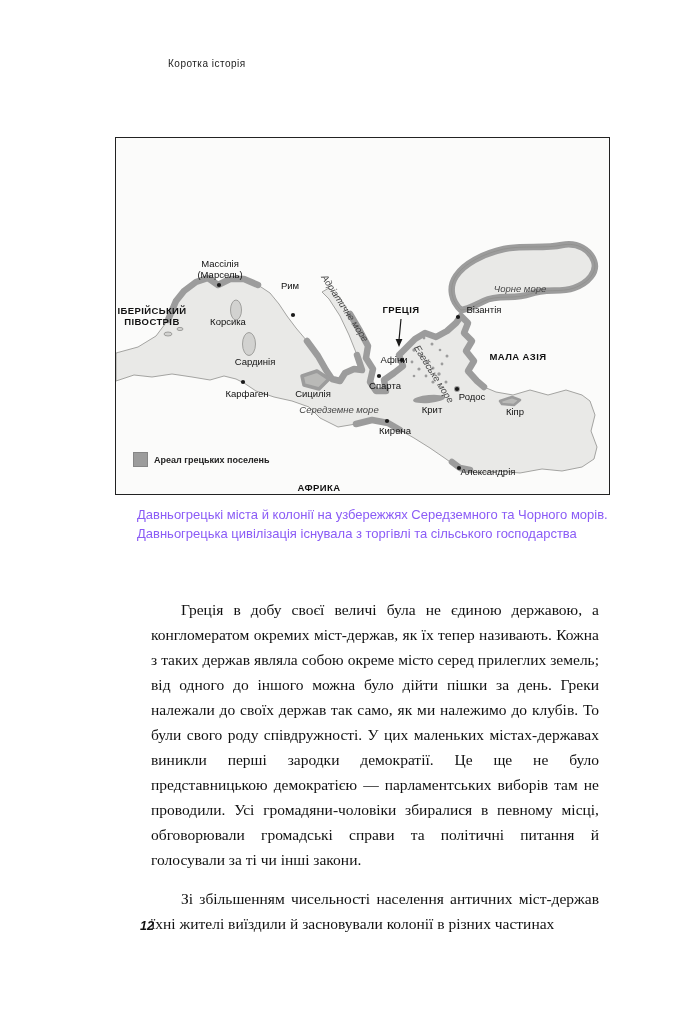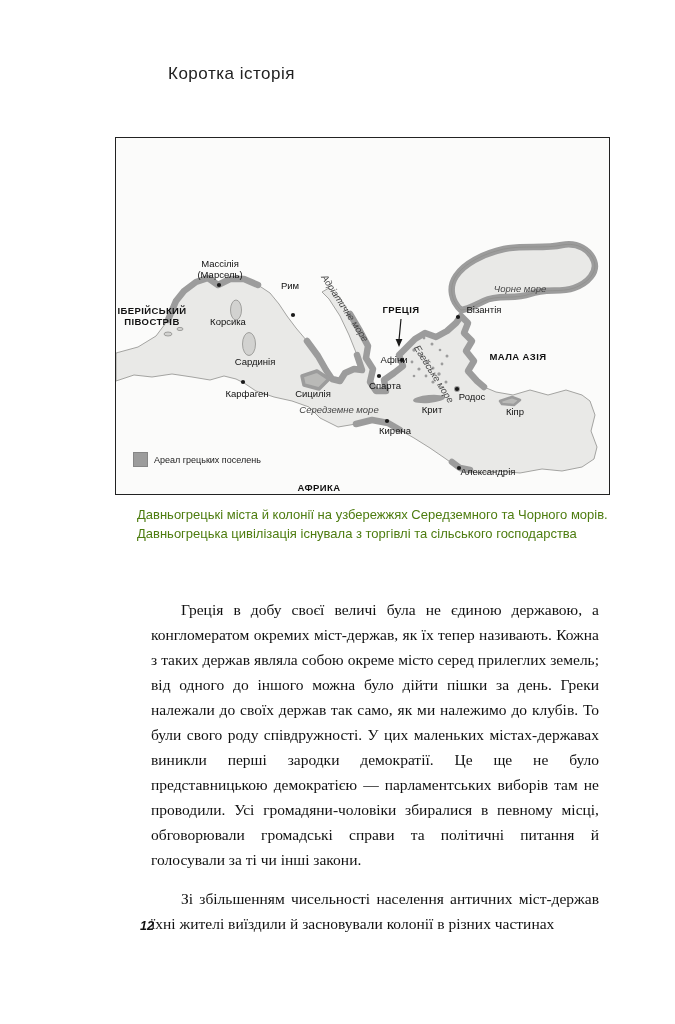--- a/index.html
+++ b/index.html
@@ -1,39 +1,39 @@
 <!DOCTYPE html>
 <html lang="uk"><head>
 <meta charset="utf-8">
 <style>
   html,body{margin:0;padding:0;}
   body{
     width:675px;height:1024px;position:relative;background:#ffffff;
     font-family:"Liberation Sans",sans-serif;color:#1a1a1a;overflow:hidden;
   }
   .running-header{
-    position:absolute;left:140px;top:64px;font-size:17px;letter-spacing:.5px;color:#222;padding-left:28px;
+    position:absolute;left:140px;top:58px;font-size:10px;letter-spacing:.5px;color:#222;padding-left:28px;
   }
   .map-frame{
     position:absolute;left:115px;top:137px;width:493px;height:356px;
     border:1.5px solid #222;background:#fbfbfa;
   }
   .map-frame svg{position:absolute;left:0;top:0;width:100%;height:100%;}
   .map-label{
     position:absolute;transform:translate(-50%,-50%);
     font-size:9.5px;line-height:1.2;text-align:center;white-space:pre-line;color:#111;
   }
   .map-label.region{font-weight:bold;letter-spacing:.4px;}
   .map-label.sea{font-style:italic;color:#474747;}
   .legend{position:absolute;left:17px;top:314px;display:flex;align-items:center;gap:6px;}
   .legend-swatch{width:13px;height:13px;background:#9c9c9c;border:1px solid #868686;}
-  .legend-label{font-size:9px;font-weight:normal;color:#222;}
+  .legend-label{font-size:9px;font-weight:bold;color:#222;}
   .figure-caption{
     position:absolute;left:137px;top:506px;width:474px;
-    font-size:13px;line-height:1.45;color:#4d7c0f;
+    font-size:13px;line-height:1.45;color:#8b5cf6;
   }
   .body-text{
     position:absolute;left:137px;top:583px;width:476px;
     font-family:"Liberation Serif",serif;font-size:15.5px;line-height:25px;
     text-align:justify;color:#111;
   }
   .body-text p{margin:14px;text-indent:30px;}
   .page-number{position:absolute;left:140px;top:919px;font-size:12.5px;font-weight:bold;color:#111;font-style:italic;}
 </style>
 </head>

